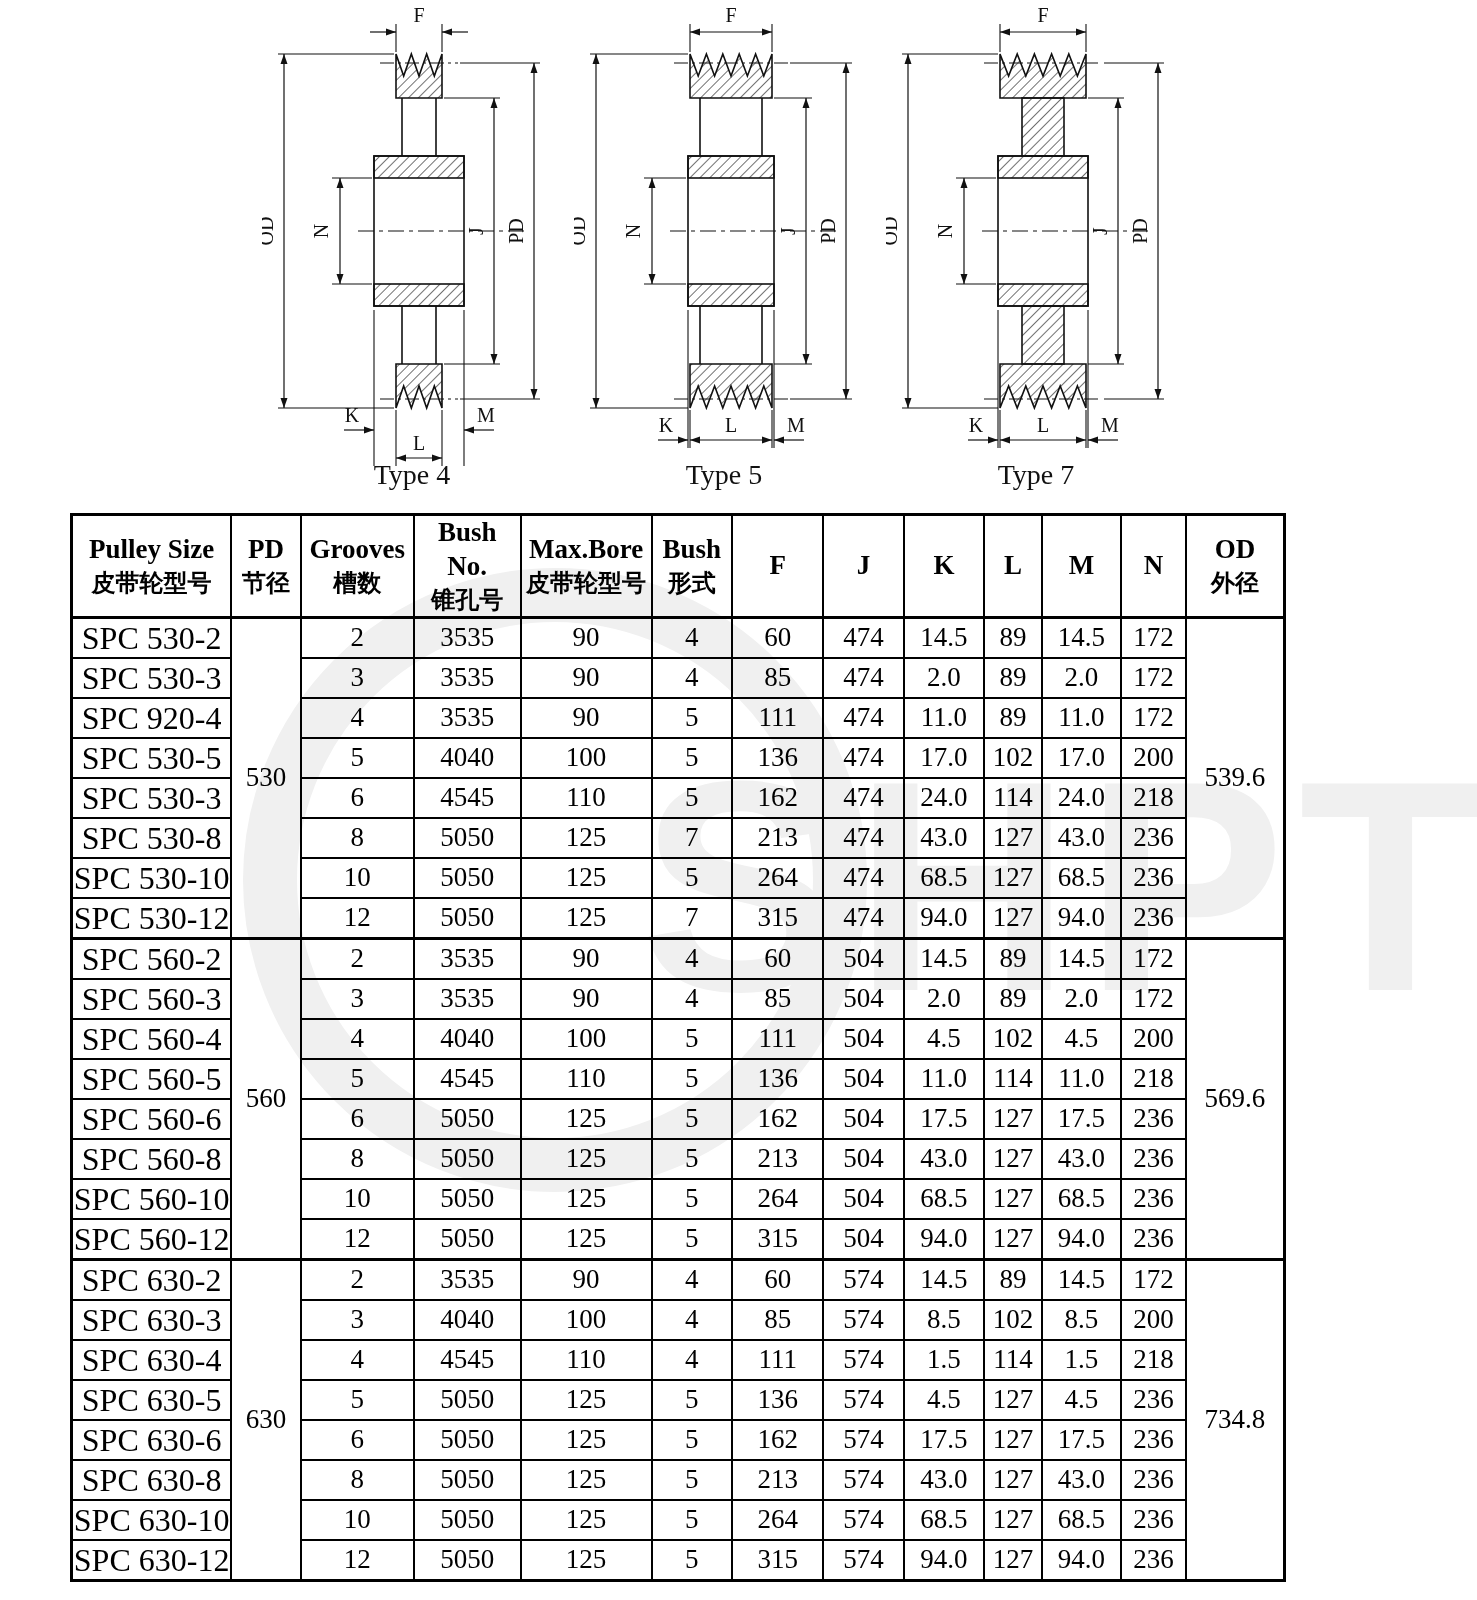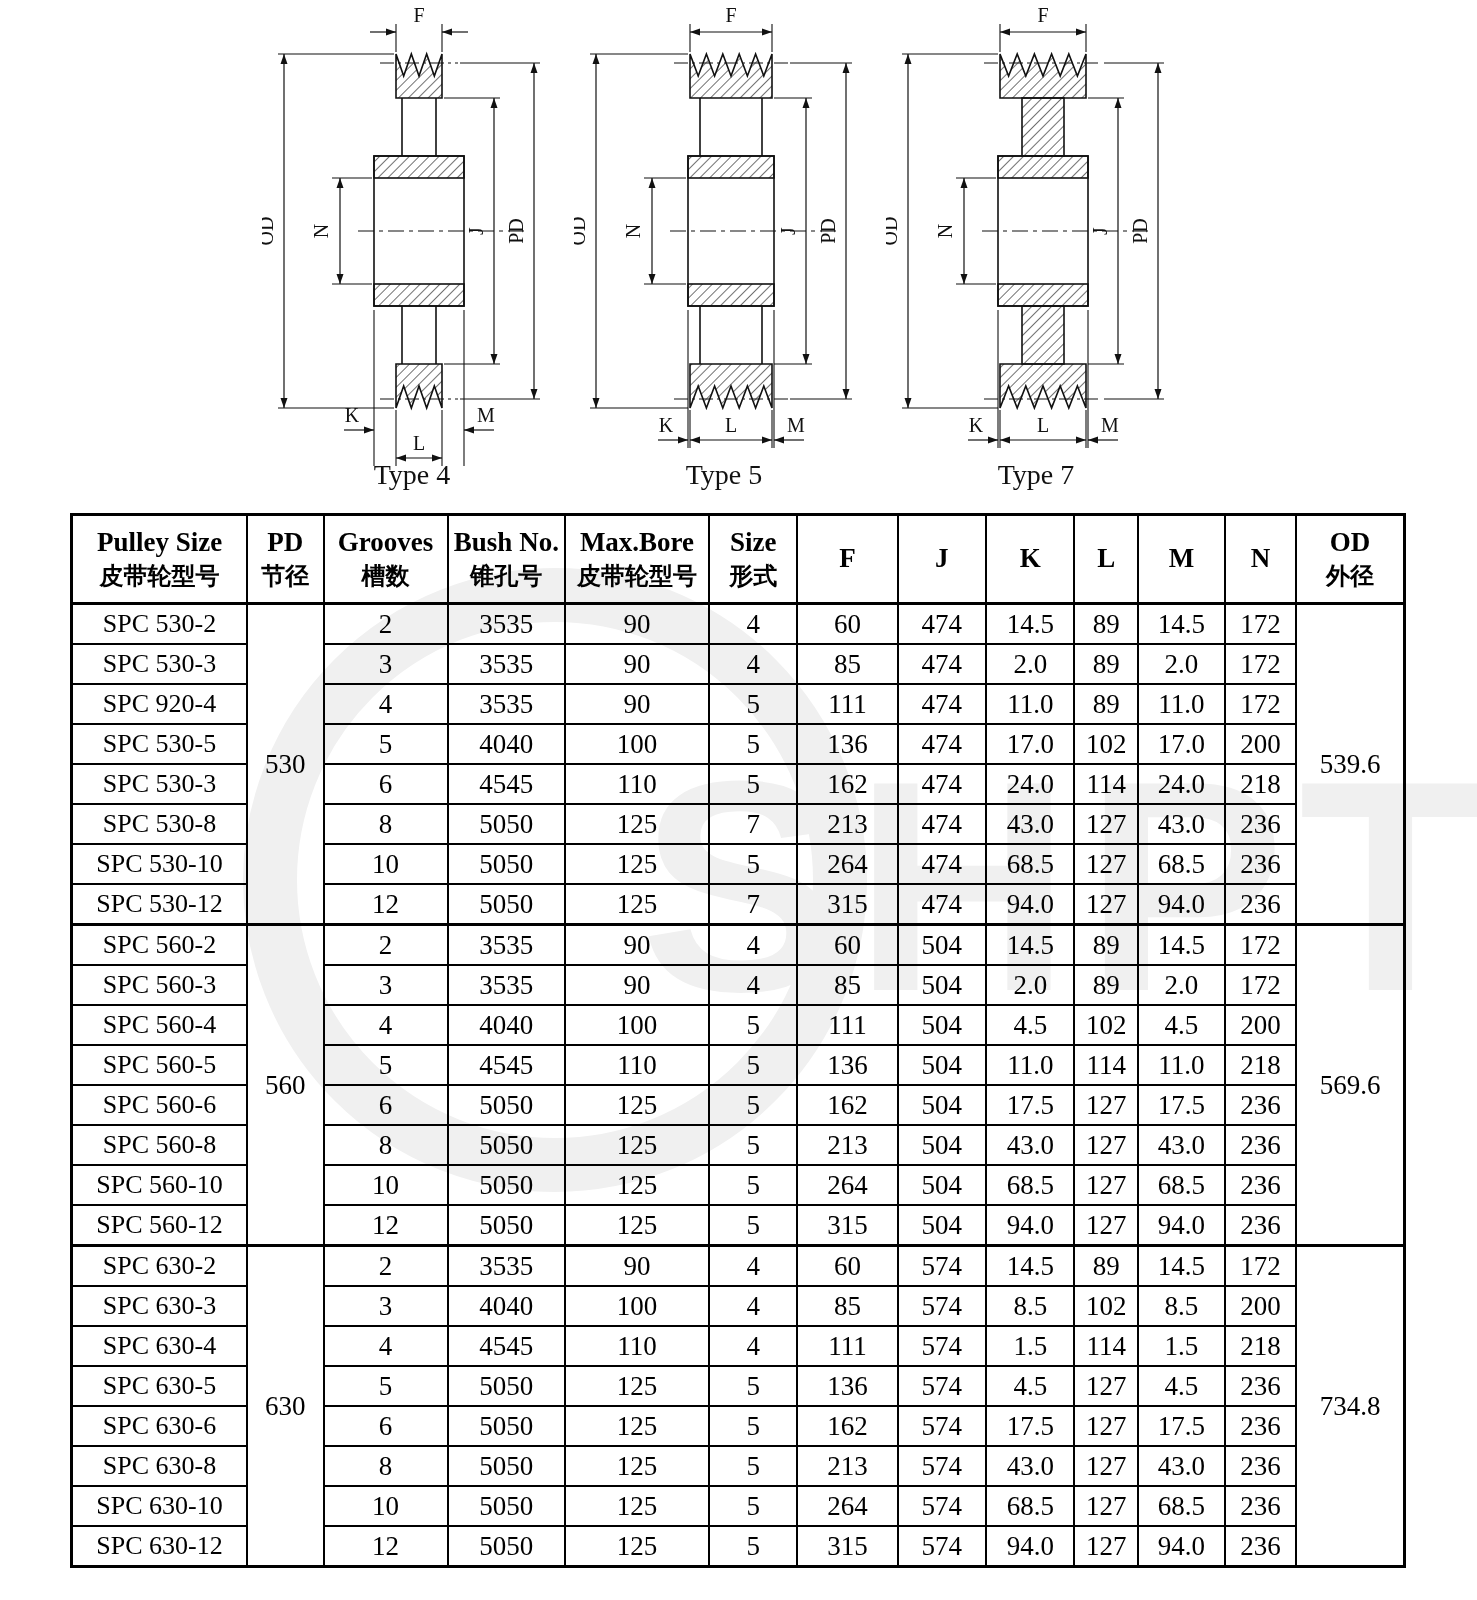--- a/index.html
+++ b/index.html
@@ -5,30 +5,30 @@
   html,body{margin:0;padding:0;}
   body{
     width:1477px;height:1600px;position:relative;background:#fff;overflow:hidden;
     font-family:"Liberation Serif","DejaVu Serif",serif;color:#000;
   }
   .watermark{position:absolute;top:0;left:0;z-index:0;pointer-events:none;}
   .layer{position:relative;z-index:1;}
   .diagrams-row{display:flex;gap:12px;padding:6px 0 0 262px;}
   .table-wrap{margin:22px 0 0 70px;}
   table.spec{
-    width:1336px;border-collapse:collapse;table-layout:fixed;background:transparent;
+    width:1216px;border-collapse:collapse;table-layout:fixed;background:transparent;
     border:3px solid #000;
   }
   table.spec th, table.spec td{
     border:2px solid #000;text-align:center;vertical-align:middle;padding:0;
     background:transparent;
   }
   table.spec thead th{border-bottom:3px solid #000;height:86px;}
   table.spec tbody td{height:38px;font-size:27px;line-height:1;}
-  table.spec tbody td.c-size{font-size:26px;}
+  table.spec tbody td.c-size{font-size:32px;}
   tr.group-start td{border-top:3px solid #000;}
   .h-en{font-weight:bold;font-size:27px;line-height:1.25;font-family:"Liberation Serif","DejaVu Serif",serif;}
   .h-zh{font-weight:600;font-size:24px;line-height:1.35;font-family:"Liberation Sans","DejaVu Sans",sans-serif;}
   .wm-text{
     font-family:"Liberation Sans","DejaVu Sans",sans-serif;font-weight:bold;
   }
 </style>
 </head>
 <body>
 
@@ -268,21 +268,21 @@
             </th>
             <th>
               <div class="h-en">Bush No.</div>
               <div class="h-zh">锥孔号</div>
             </th>
             <th>
               <div class="h-en">Max.Bore</div>
               <div class="h-zh">皮带轮型号</div>
             </th>
             <th>
-              <div class="h-en">Size</div>
+              <div class="h-en">Bush</div>
               <div class="h-zh">形式</div>
             </th>
             <th>
               <div class="h-en">F</div>
             </th>
             <th>
               <div class="h-en">J</div>
             </th>
             <th>
               <div class="h-en">K</div>

